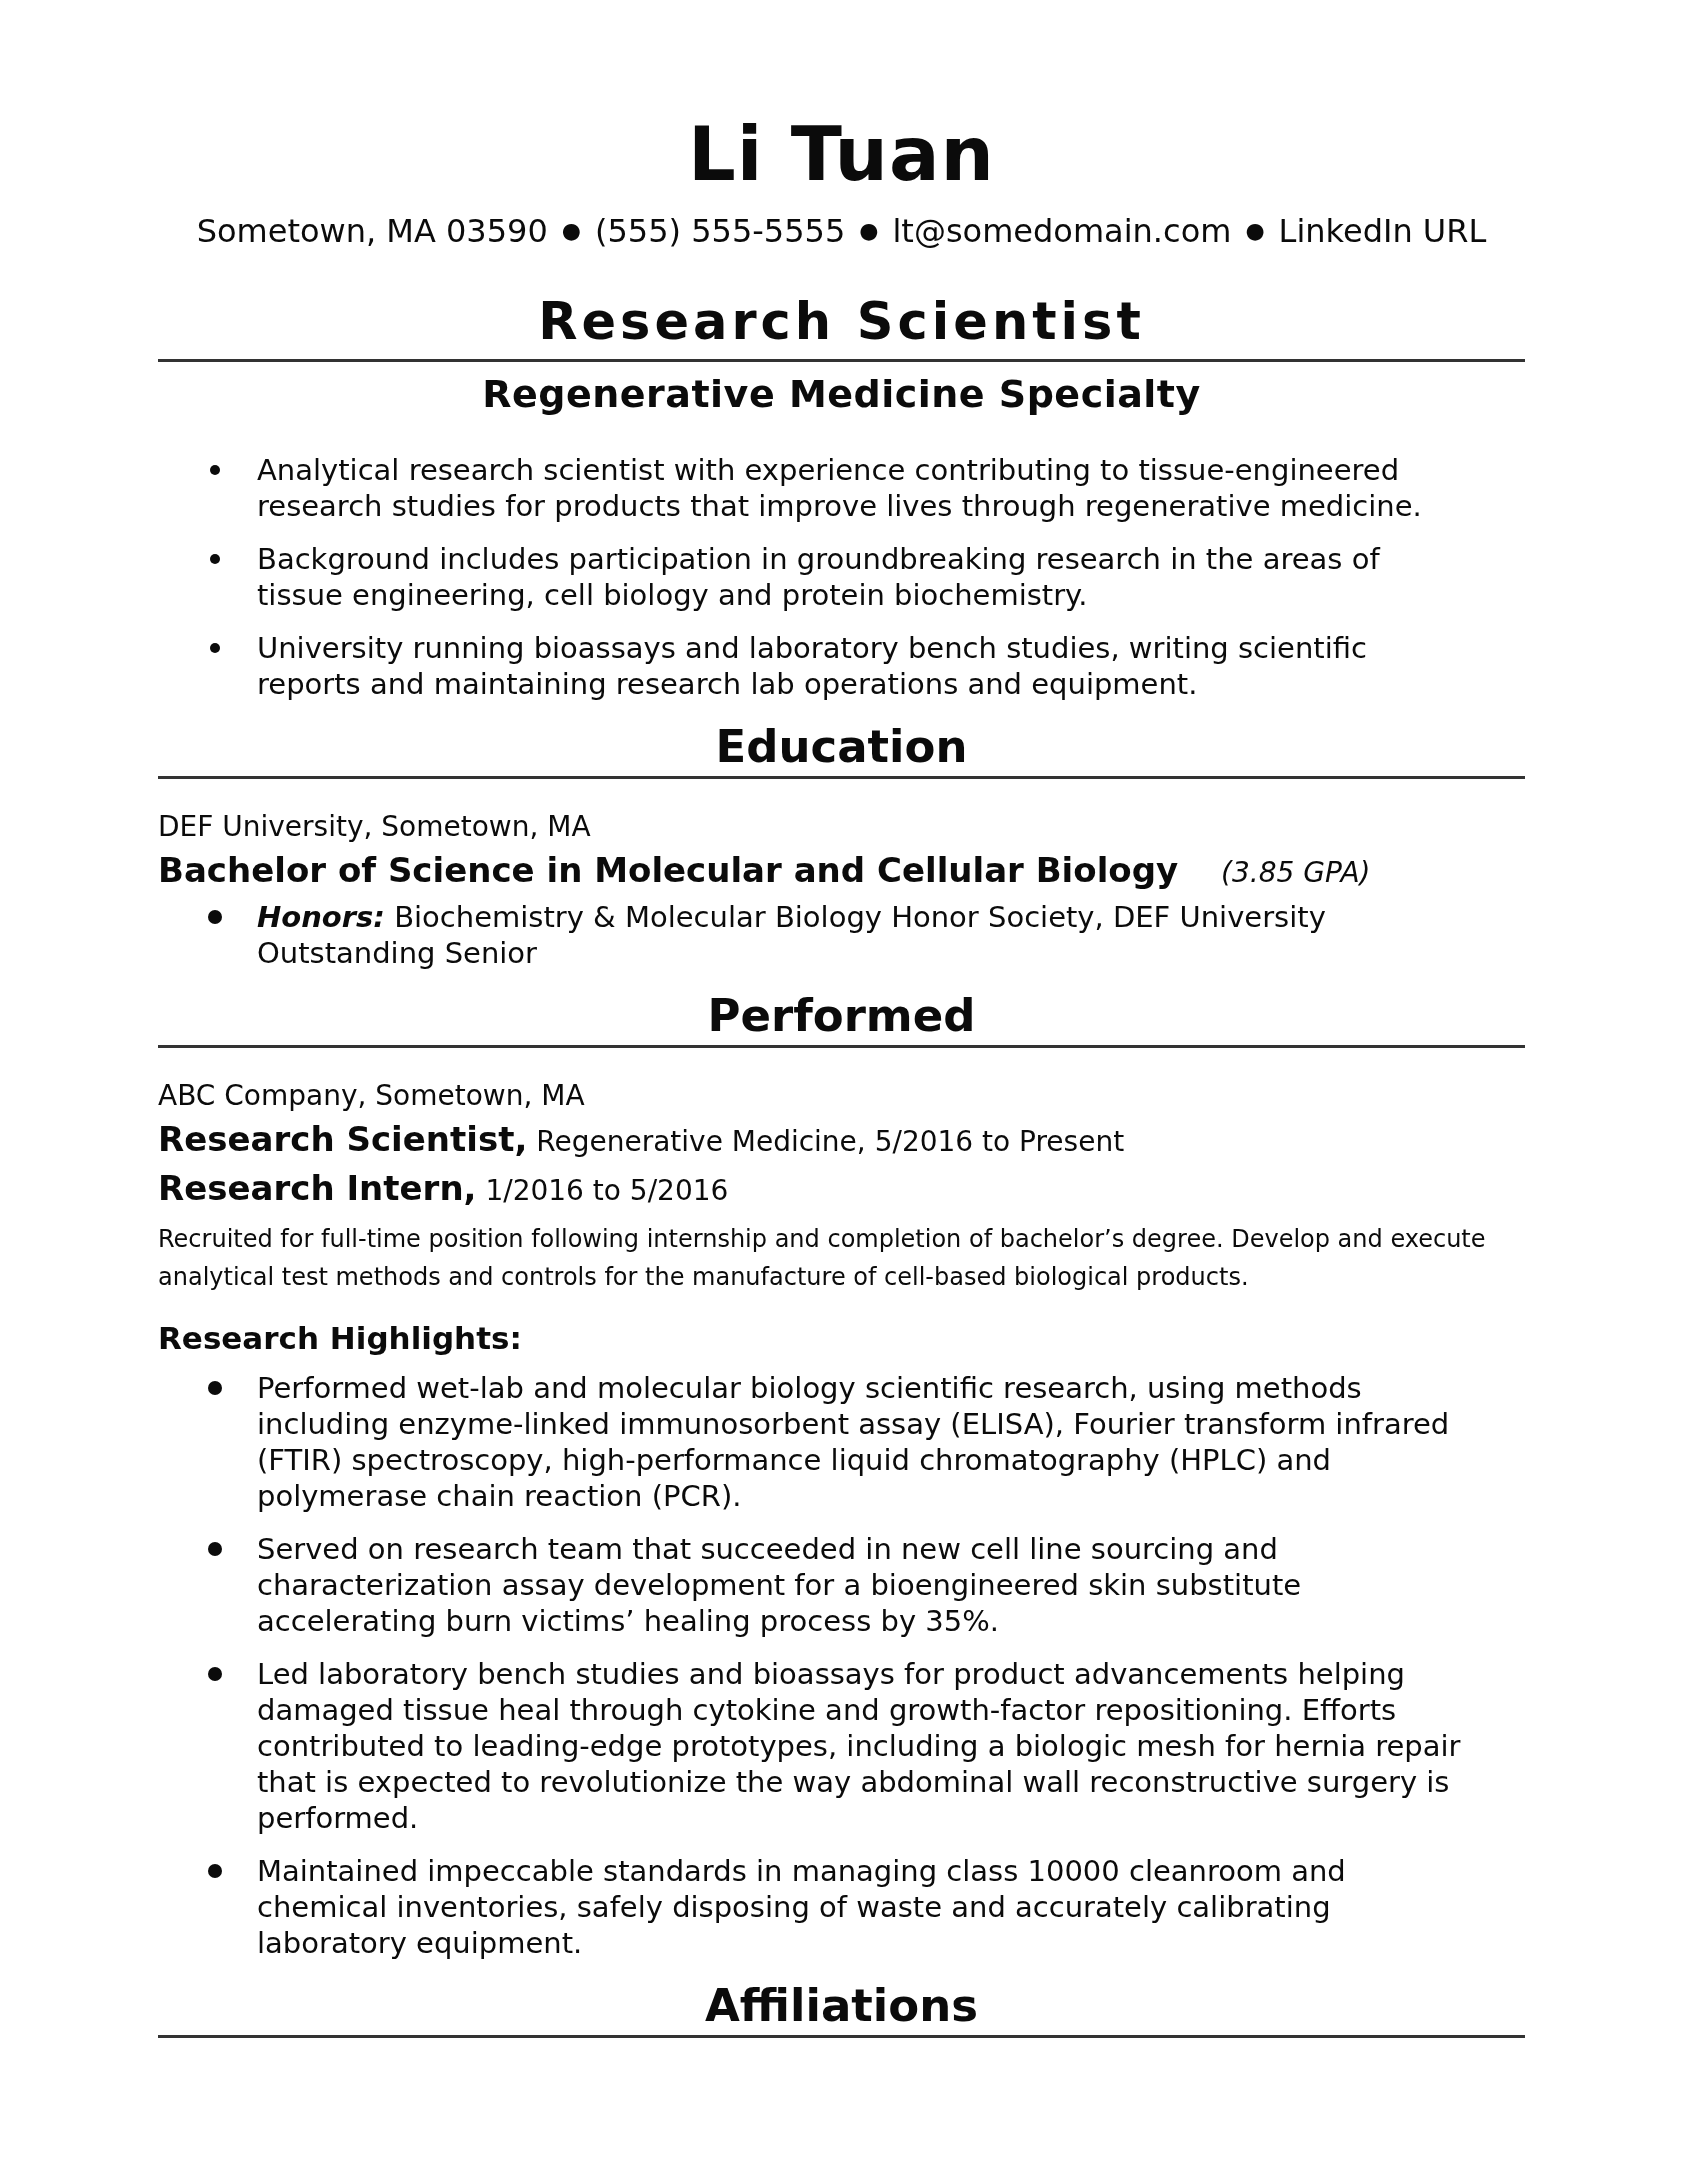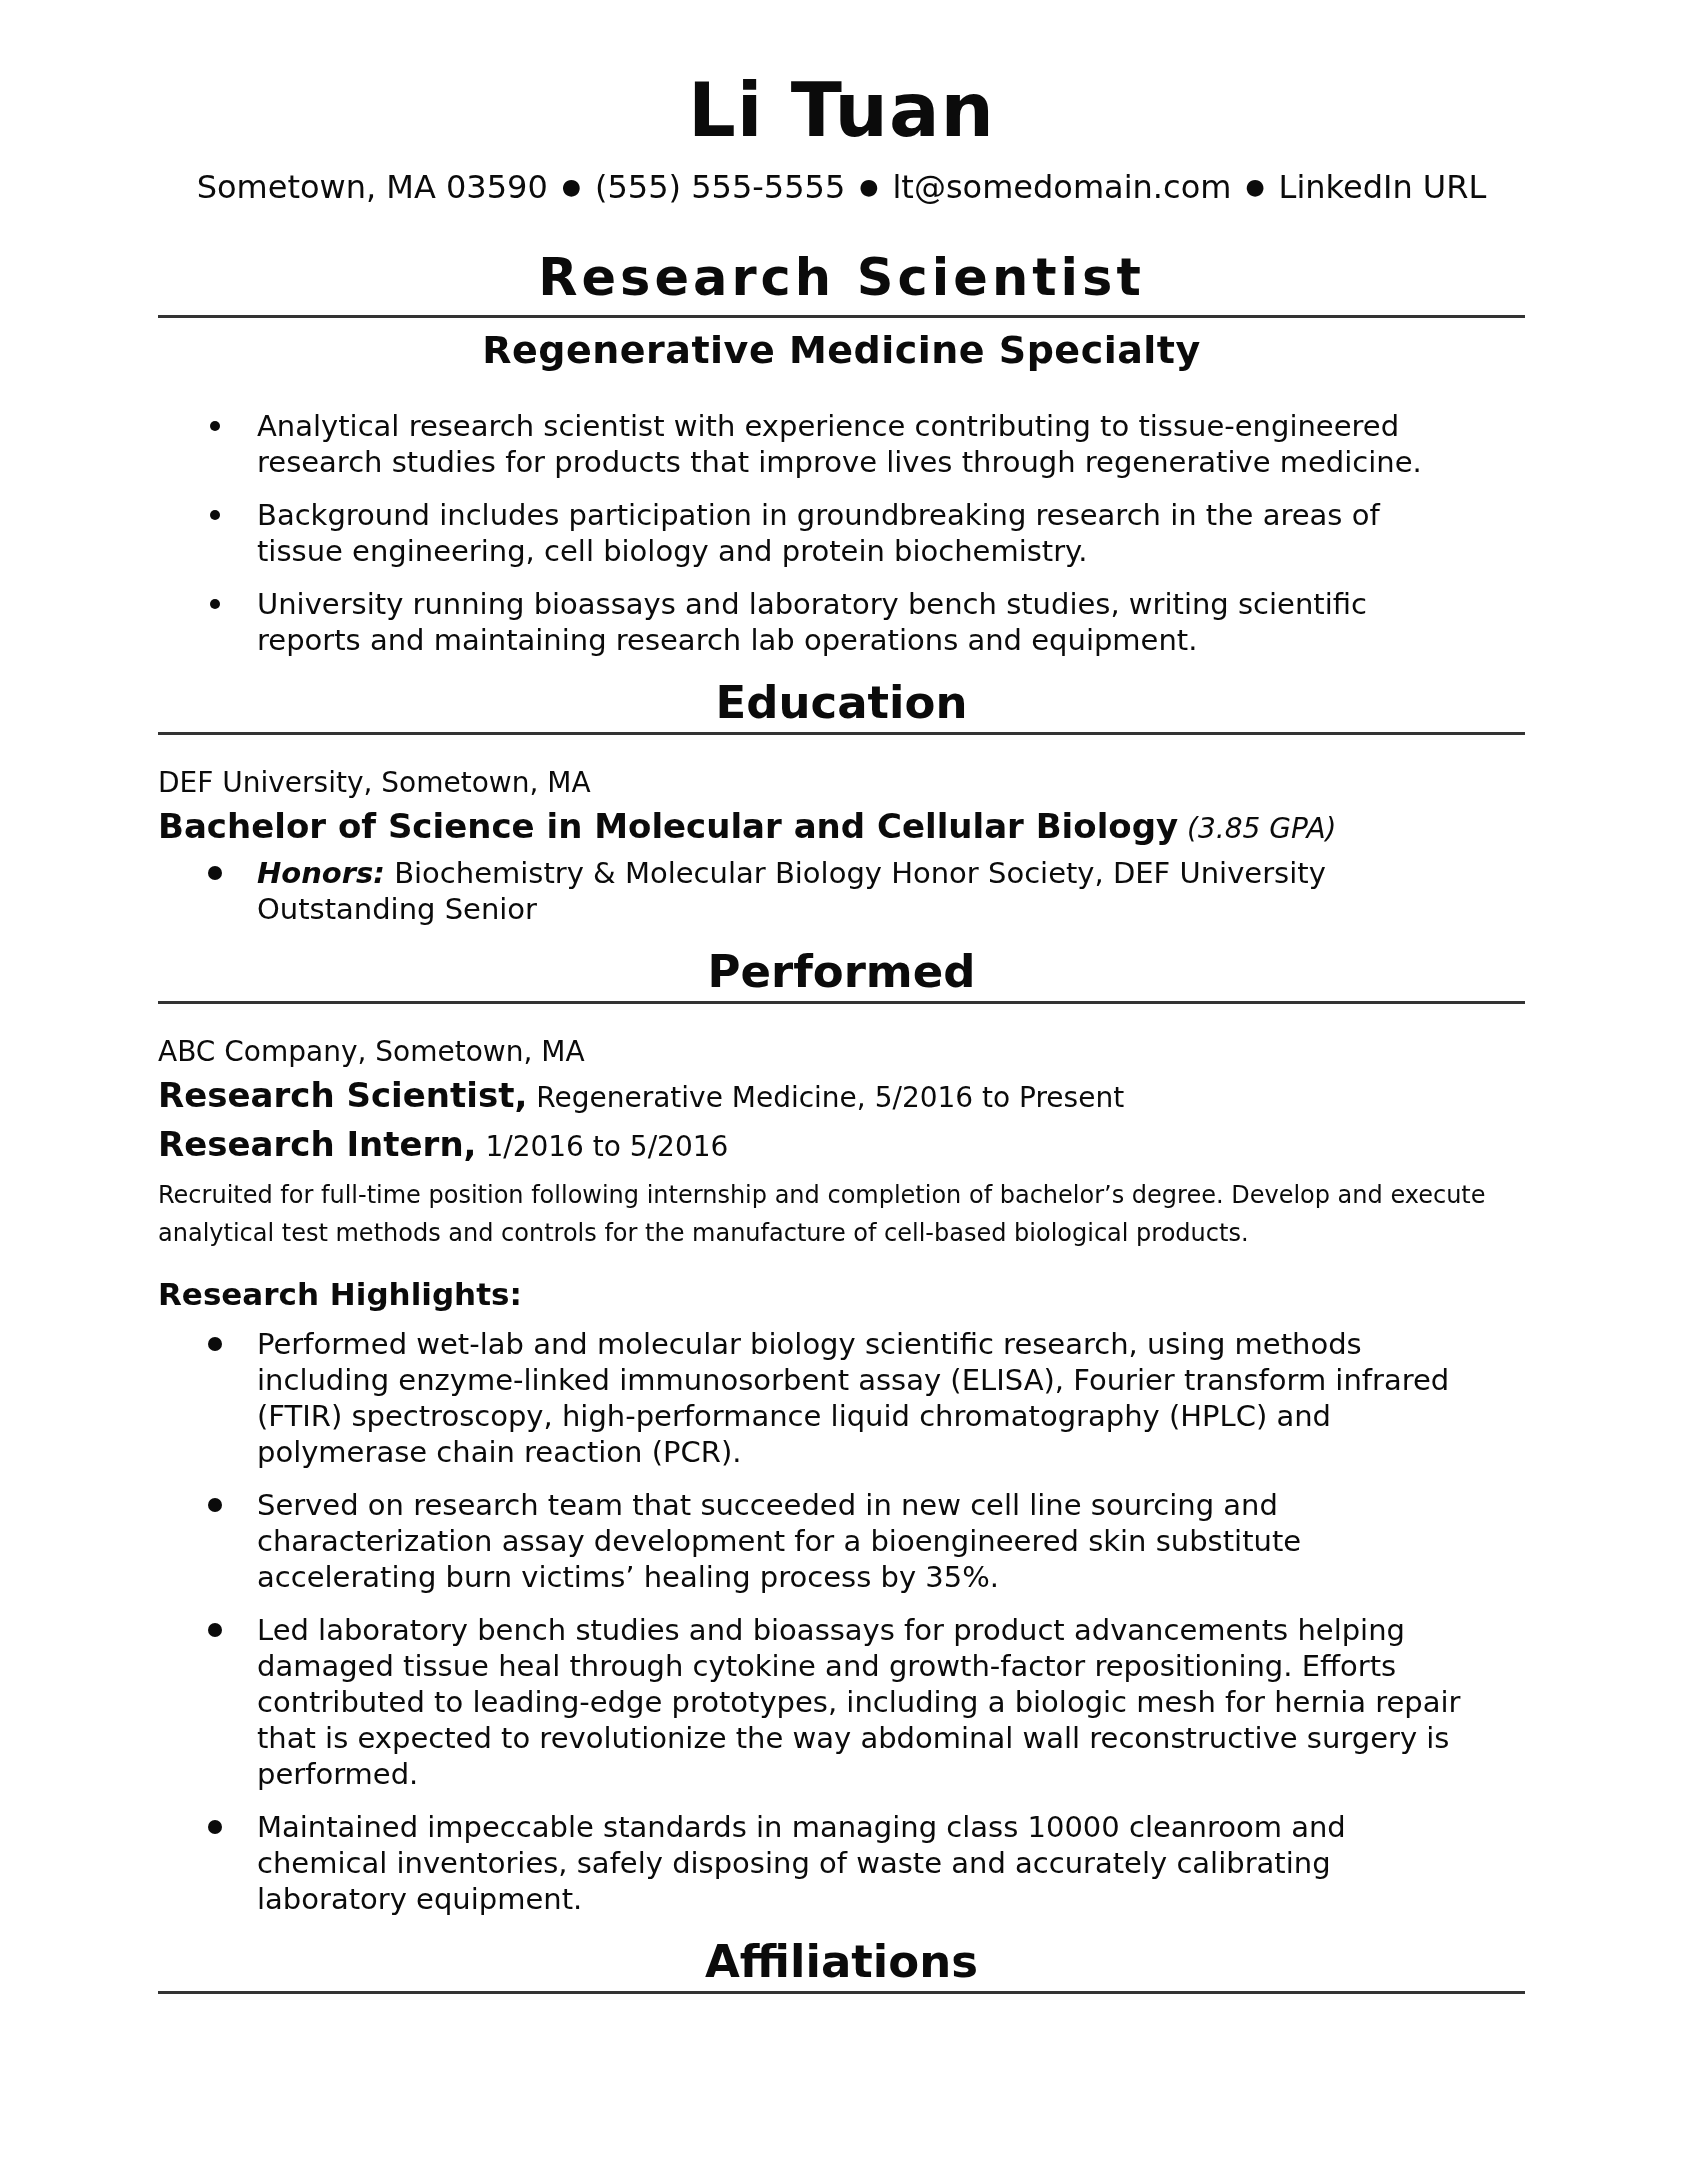--- a/index.html
+++ b/index.html
@@ -7,21 +7,21 @@
   body {
     width: 1683px;
     height: 2178px;
     font-family: "DejaVu Sans", "Liberation Sans", sans-serif;
     color: #0b0b0b;
     overflow: hidden;
   }
   .page {
     width: 1683px;
     height: 2178px;
-    padding: 73px 158px 0 158px;
+    padding: 117px 158px 0 158px;
   }
   .center { text-align: center; }
 
   .name {
     font-size: 75px;
     font-weight: bold;
     line-height: 1;
     letter-spacing: 1px;
   }
   .contact {
@@ -90,21 +90,21 @@
     font-weight: bold;
     line-height: 50px;
     text-align: center;
   }
   .section-heading + .rule { margin-top: 4px; }
 
   .block { margin-top: 28px; }
   .line-plain { font-size: 28px; line-height: 40px; }
   .line-role  { font-size: 28px; line-height: 46px; }
   .line-role .b { font-size: 34px; font-weight: bold; }
-  .line-role .i { font-style: italic; }
+  .line-role .i { font-style: italic; margin-left: 34px; }
 
   .honors { margin-top: 3px; }
   .honors li { margin-bottom: 0; }
   .bi { font-weight: bold; font-style: italic; }
 
   .description {
     margin-top: 6px;
     font-size: 24px;
     line-height: 38px;
     padding-right: 10px;

